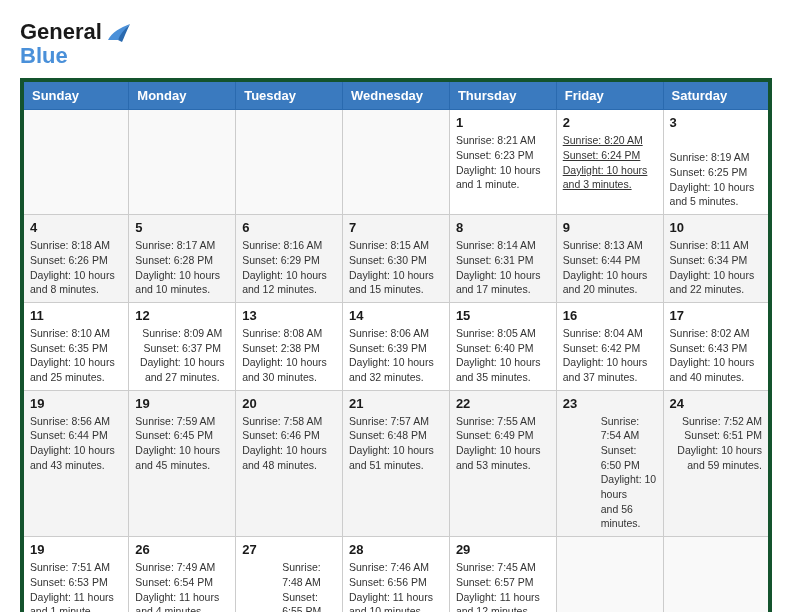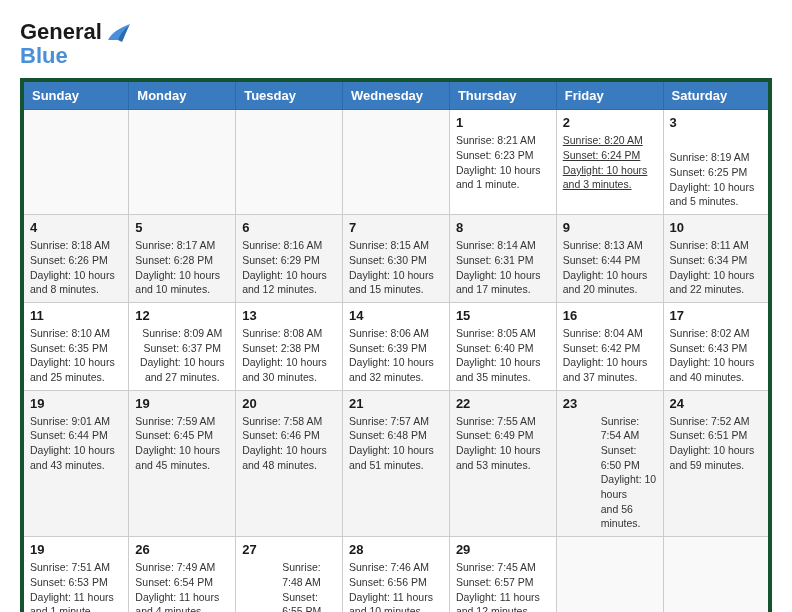--- a/index.html
+++ b/index.html
@@ -231,21 +231,21 @@
           <div class="day-number">17</div>
           <div class="day-info" style="white-space: pre-line;">Sunrise: 8:02 AM
 Sunset: 6:43 PM
 Daylight: 10 hours
 and 40 minutes.</div>
         </td>
       </tr>
       <tr class="row-alt">
         <td>
           <div class="day-number">19</div>
-          <div class="day-info" style="white-space: pre-line;">Sunrise: 9:01 AM
+          <div class="day-info" style="white-space: pre-line;">Sunrise: 8:56 AM
 Sunset: 6:44 PM
 Daylight: 10 hours
 and 43 minutes.</div>
         </td>
         <td>
           <div class="day-number">19</div>
           <div class="day-info" style="white-space: pre-line;">Sunrise: 7:59 AM
 Sunset: 6:45 PM
 Daylight: 10 hours
 and 45 minutes.</div>
@@ -273,21 +273,21 @@
         </td>
         <td>
           <div class="day-number">23</div>
           <div class="day-info" style="white-space: pre-line; margin-left: 38px;">Sunrise: 7:54 AM
 Sunset: 6:50 PM
 Daylight: 10 hours
 and 56 minutes.</div>
         </td>
         <td>
           <div class="day-number">24</div>
-          <div class="day-info" style="white-space: pre-line;">Sunrise: 7:52 AM
+          <div class="day-info" style="white-space: pre-line; text-align: right;">Sunrise: 7:52 AM
 Sunset: 6:51 PM
 Daylight: 10 hours
 and 59 minutes.</div>
         </td>
       </tr>
       <tr>
         <td>
           <div class="day-number">19</div>
           <div class="day-info" style="white-space: pre-line;">Sunrise: 7:51 AM
 Sunset: 6:53 PM

